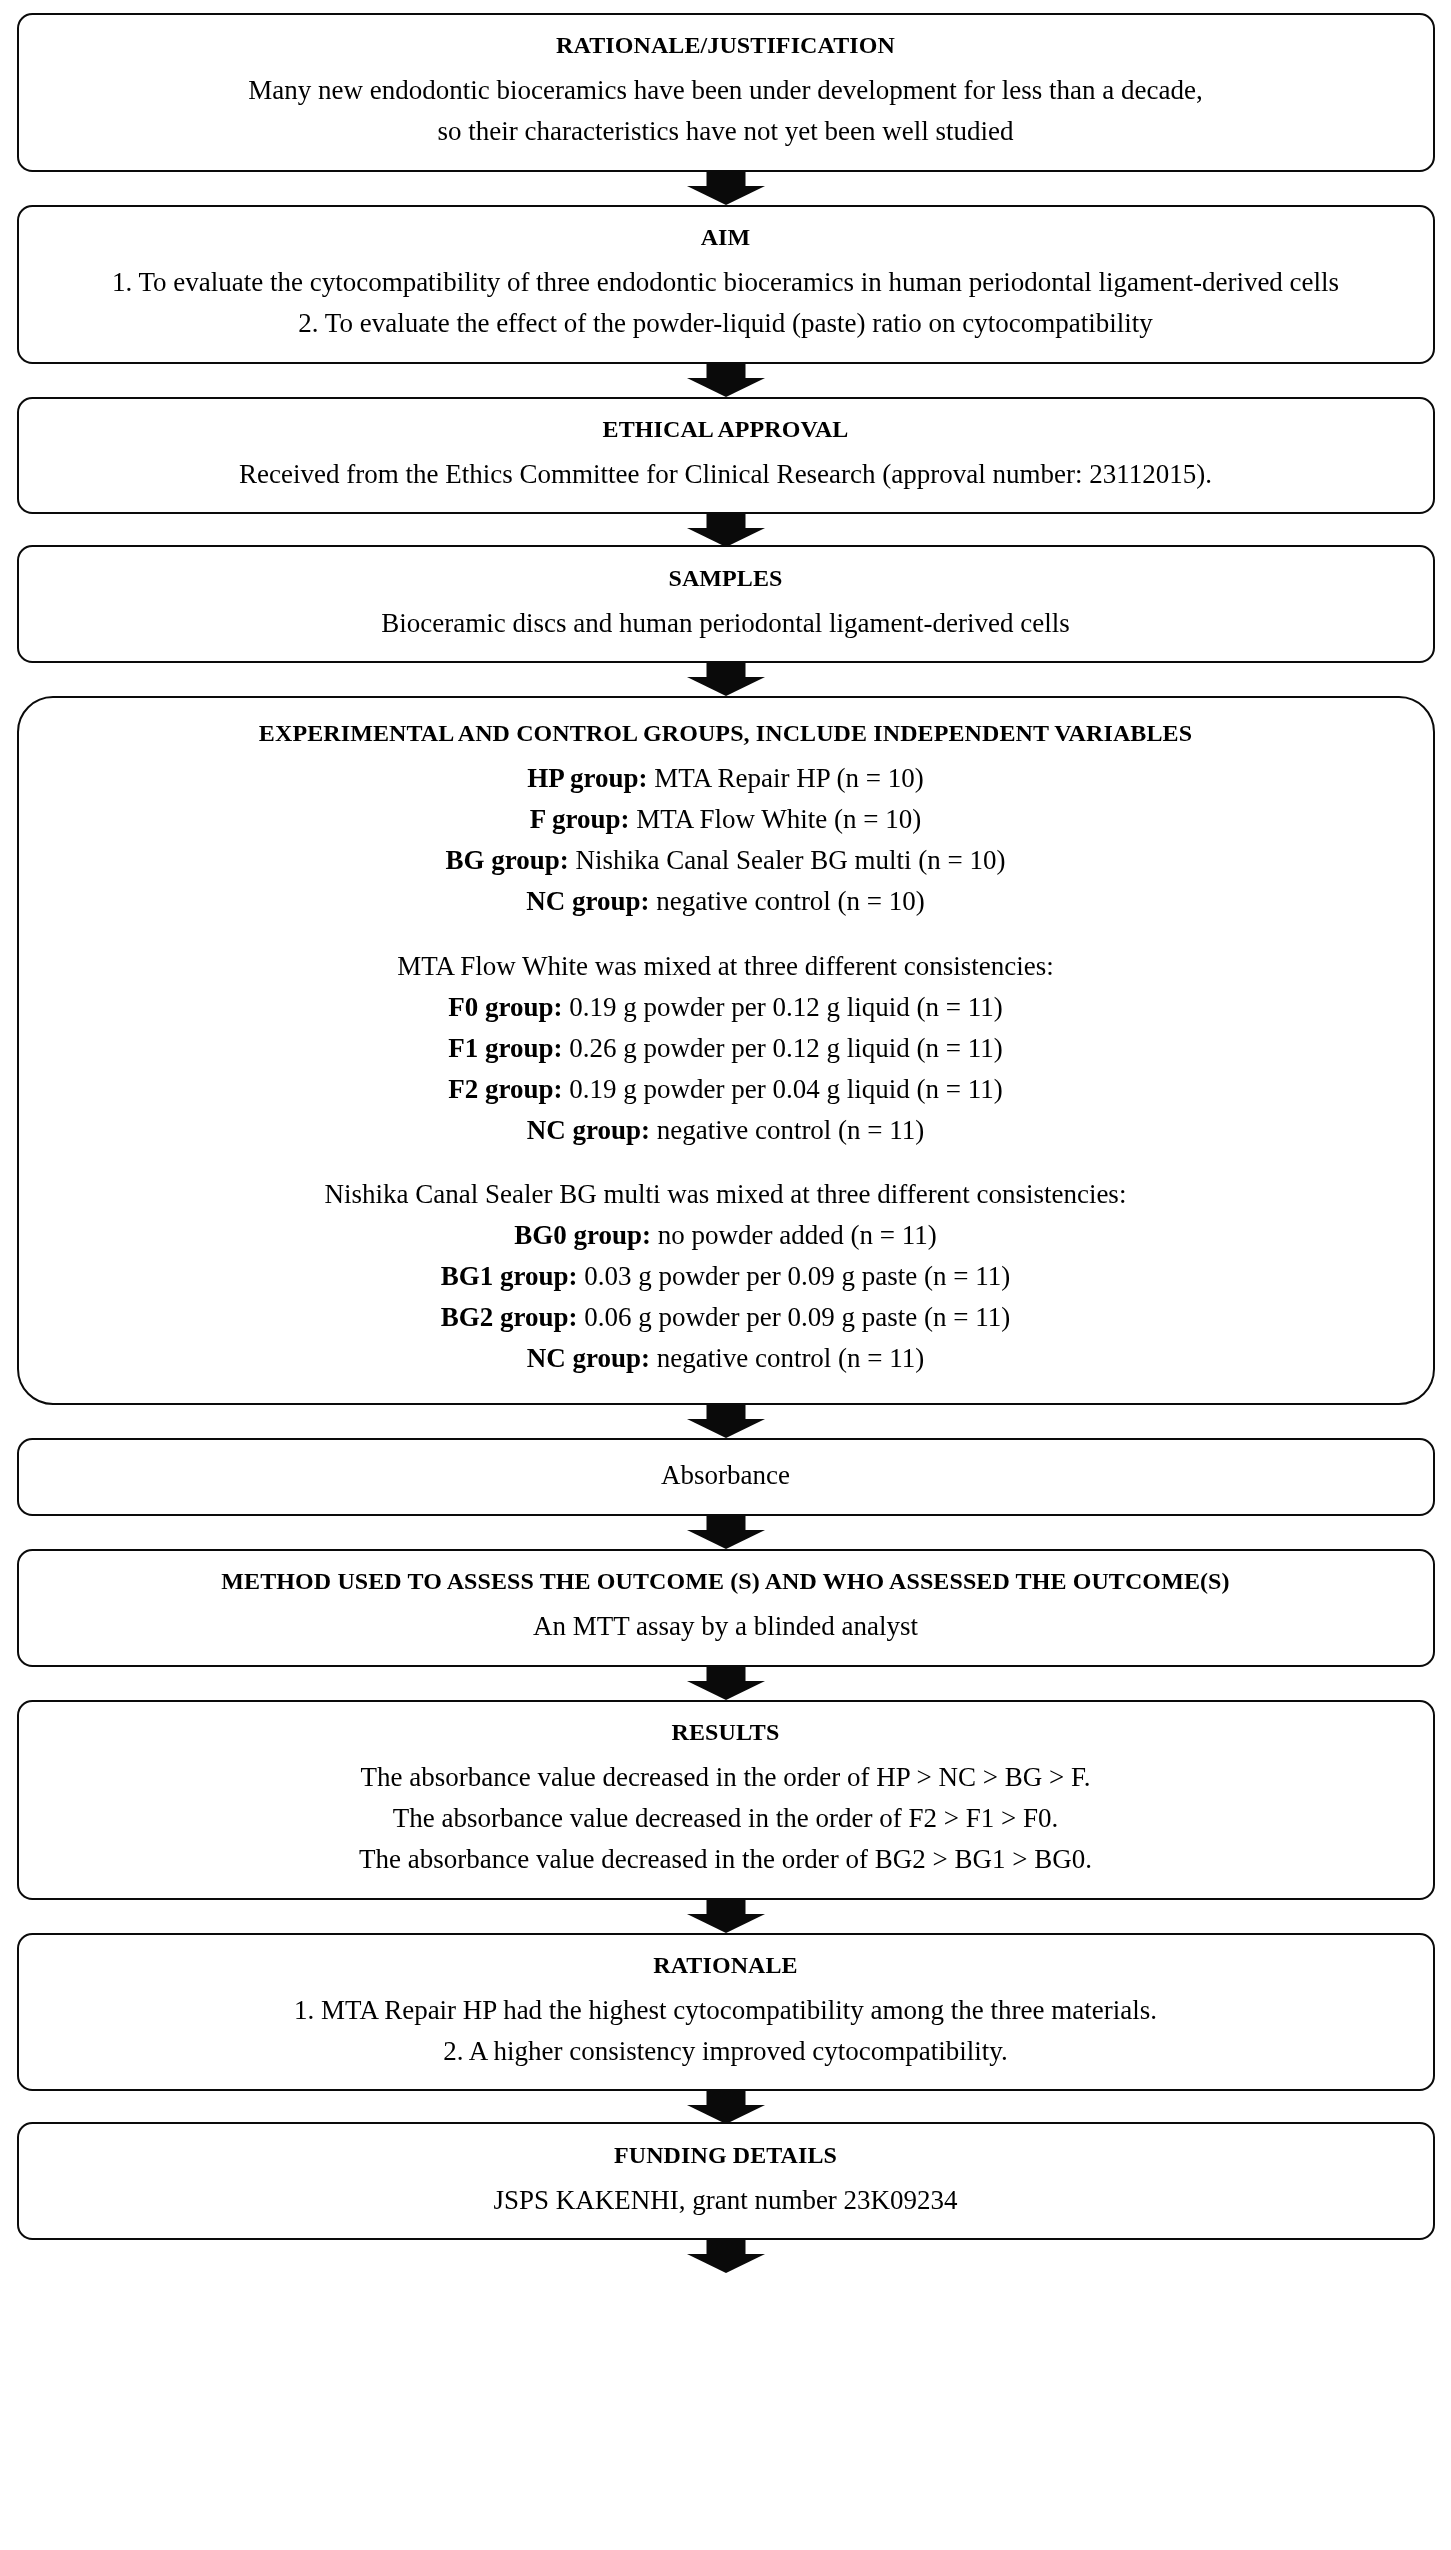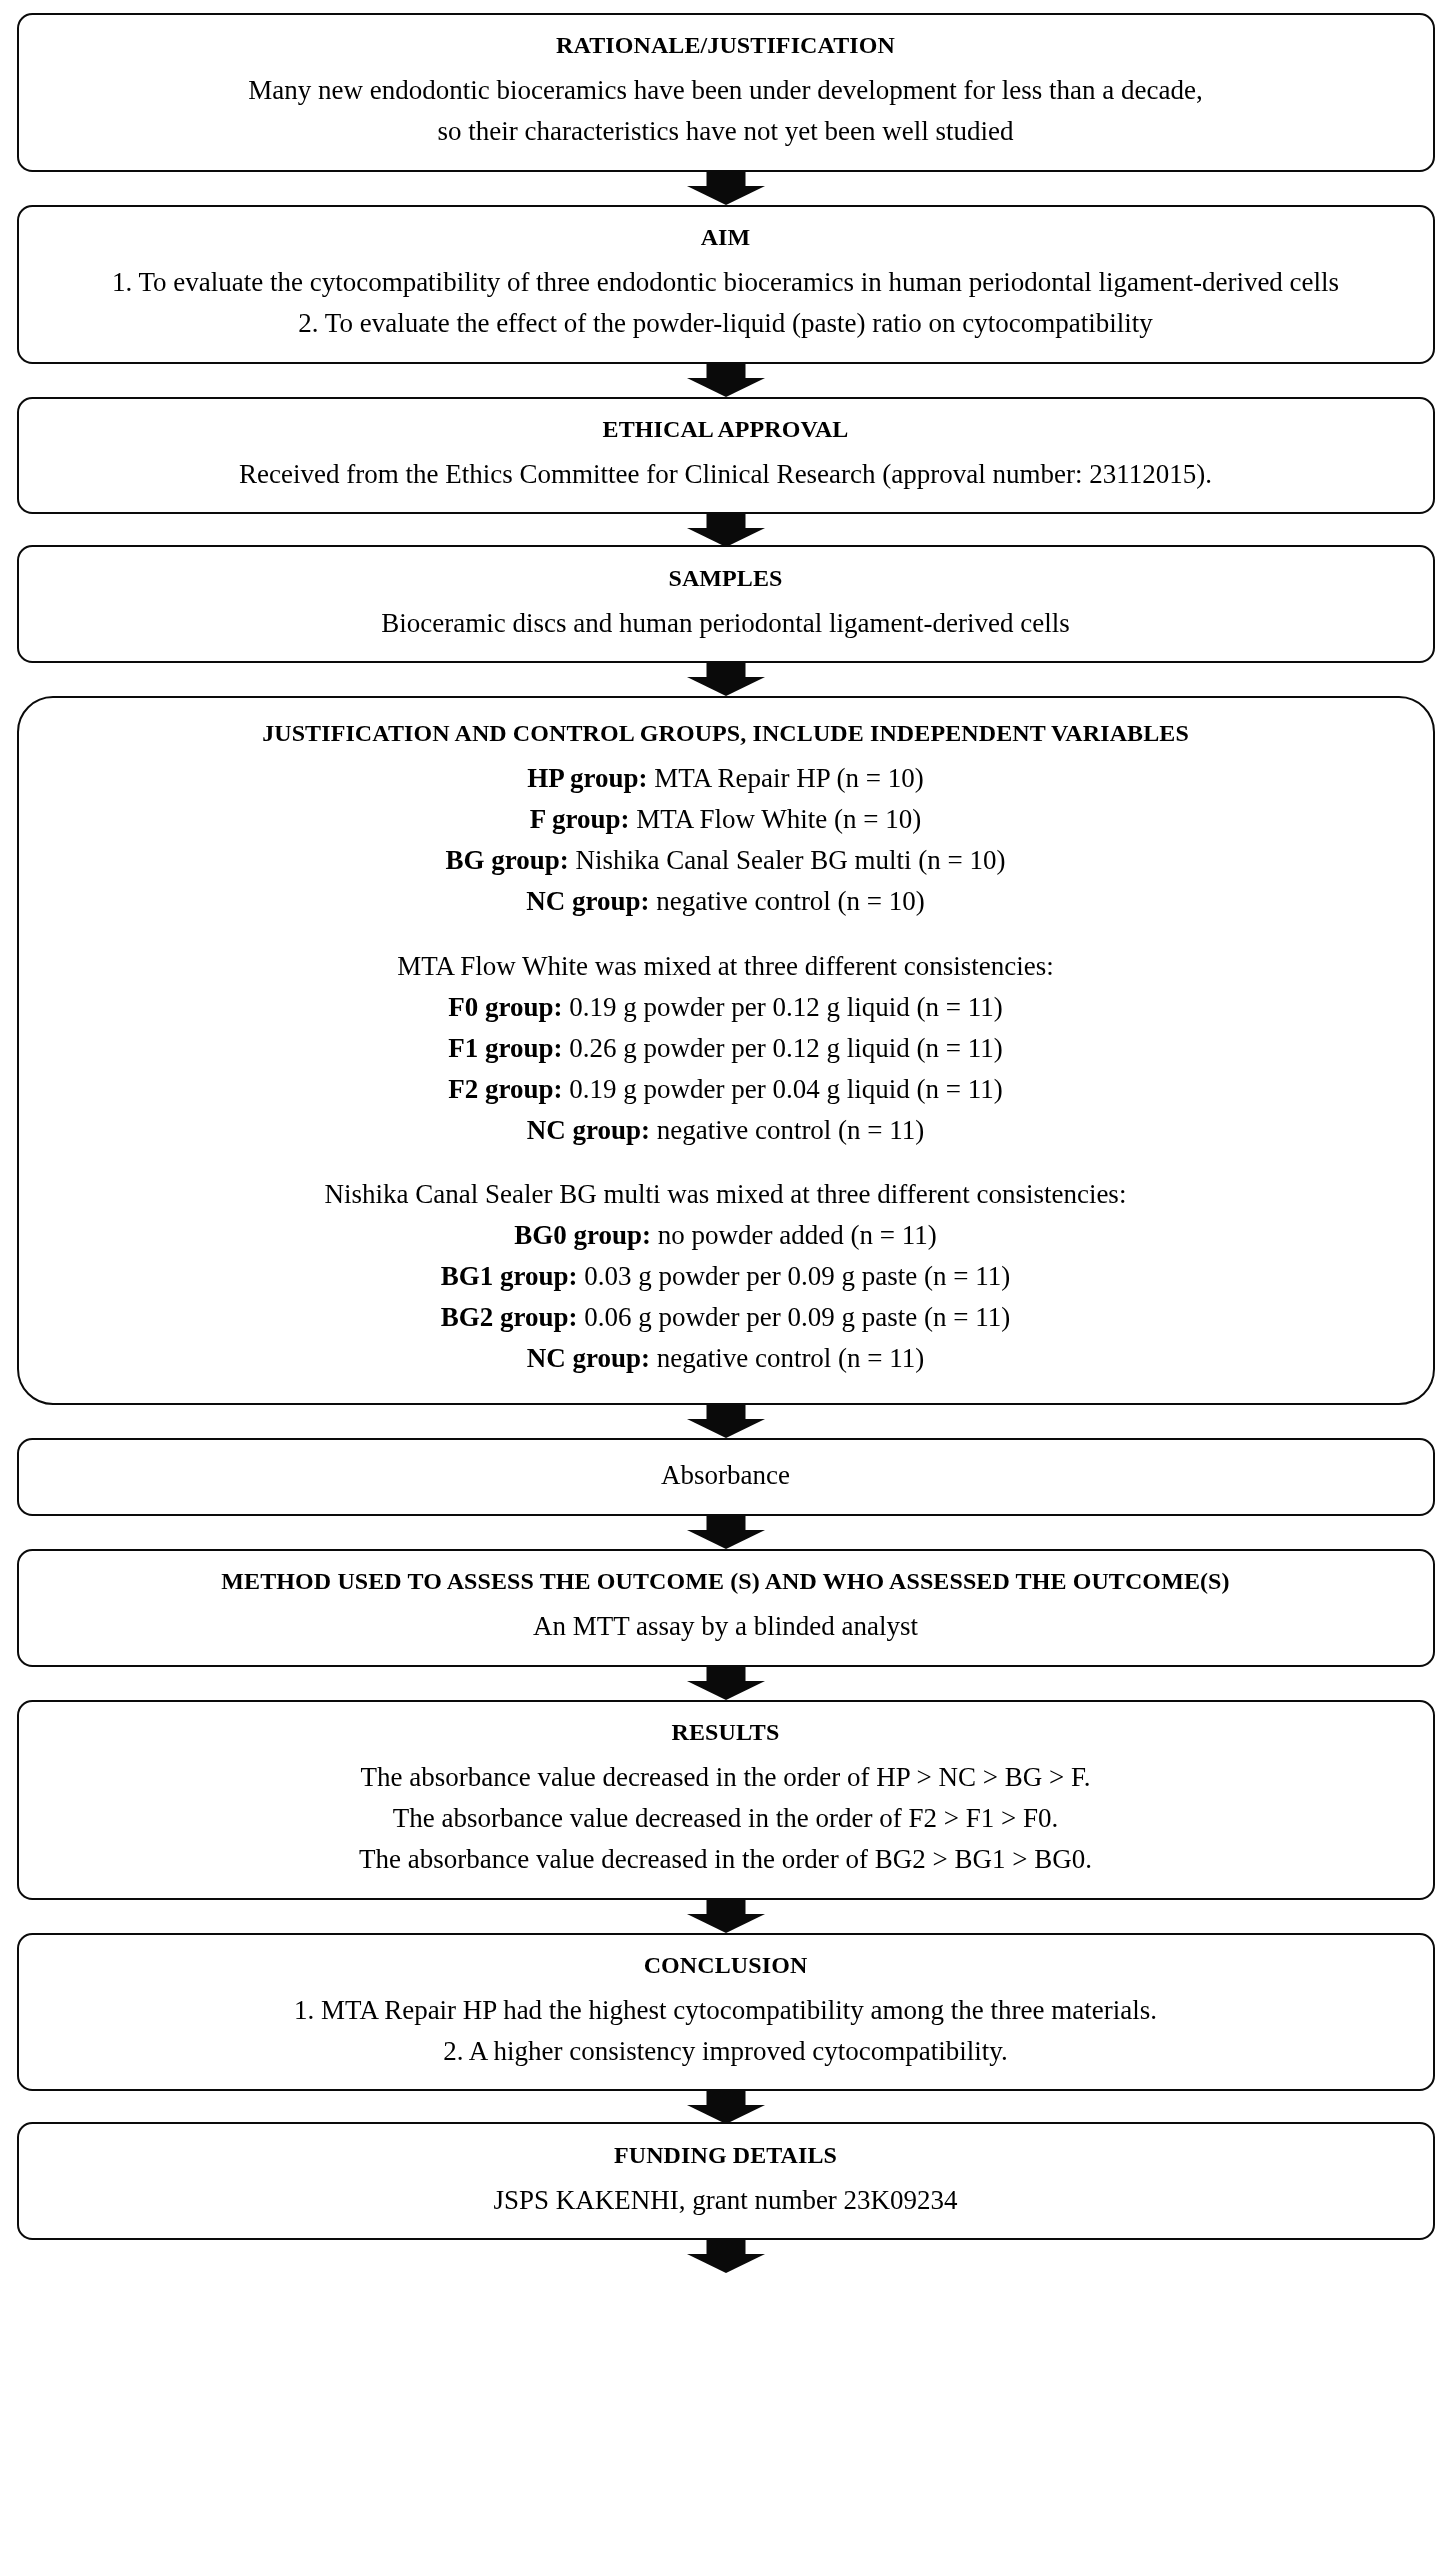--- a/index.html
+++ b/index.html
@@ -133,21 +133,21 @@
     <div class="node-title">SAMPLES</div>
     <div class="node-line">Bioceramic discs and human periodontal ligament-derived cells</div>
   </div>
 
   <div class="arrow">
     <span class="shaft"></span>
     <span class="head"></span>
   </div>
 
   <div class="node wide-radius">
-    <div class="node-title">JUSTIFICATION AND CONTROL GROUPS, INCLUDE INDEPENDENT VARIABLES</div>
+    <div class="node-title">EXPERIMENTAL AND CONTROL GROUPS, INCLUDE INDEPENDENT VARIABLES</div>
 
     <div class="node-line">
       <b>HP group:</b><span> MTA Repair HP (n = 10)</span>
     </div>
     <div class="node-line">
       <b>F group:</b><span> MTA Flow White (n = 10)</span>
     </div>
     <div class="node-line">
       <b>BG group:</b><span> Nishika Canal Sealer BG multi (n = 10)</span>
     </div>
@@ -218,21 +218,21 @@
     <div class="node-line">The absorbance value decreased in the order of F2 &gt; F1 &gt; F0.</div>
     <div class="node-line">The absorbance value decreased in the order of BG2 &gt; BG1 &gt; BG0.</div>
   </div>
 
   <div class="arrow">
     <span class="shaft"></span>
     <span class="head"></span>
   </div>
 
   <div class="node">
-    <div class="node-title">CONCLUSION</div>
+    <div class="node-title">RATIONALE</div>
     <div class="node-line">1. MTA Repair HP had the highest cytocompatibility among the three materials.</div>
     <div class="node-line">2. A higher consistency improved cytocompatibility.</div>
   </div>
 
   <div class="arrow short">
     <span class="shaft"></span>
     <span class="head"></span>
   </div>
 
   <div class="node">

